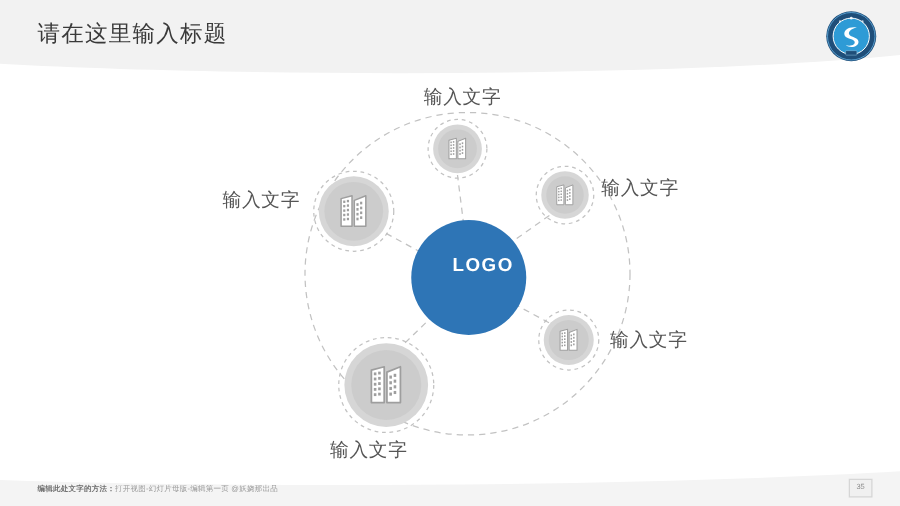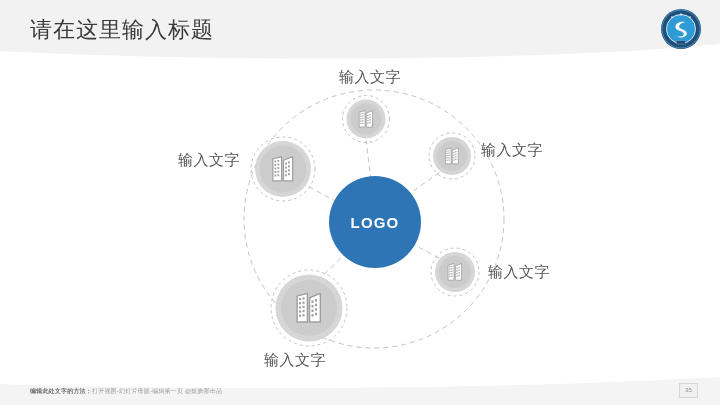--- a/index.html
+++ b/index.html
@@ -26,21 +26,21 @@
     height: 62px;
     overflow: hidden;
     pointer-events: none;
   }
   .header-band svg { display: block; }
 
   .page-title {
     position: absolute;
     left: 30px;
     top: 15px;
-    font-size: 22px;
+    font-size: 18px;
     color: #3a3a3a;
     letter-spacing: 1px;
     white-space: nowrap;
   }
 
   
   .emblem {
     position: absolute;
     right: 18px;
     top: 8px;
@@ -100,23 +100,23 @@
     position: absolute;
     font-size: 15px;
     color: #555555;
     white-space: nowrap;
     letter-spacing: .5px;
   }
 
   .logo-text {
     position: absolute;
     left: 339px;
-    top: 214px;
+    top: 204px;
     width: 72px;
-    text-align: center;
+    text-align: right;
     font-size: 15px;
     font-weight: bold;
     color: #ffffff;
     letter-spacing: 1.2px;
   }
 </style>
 </head>
 <body>
 
 <div id="slide">

